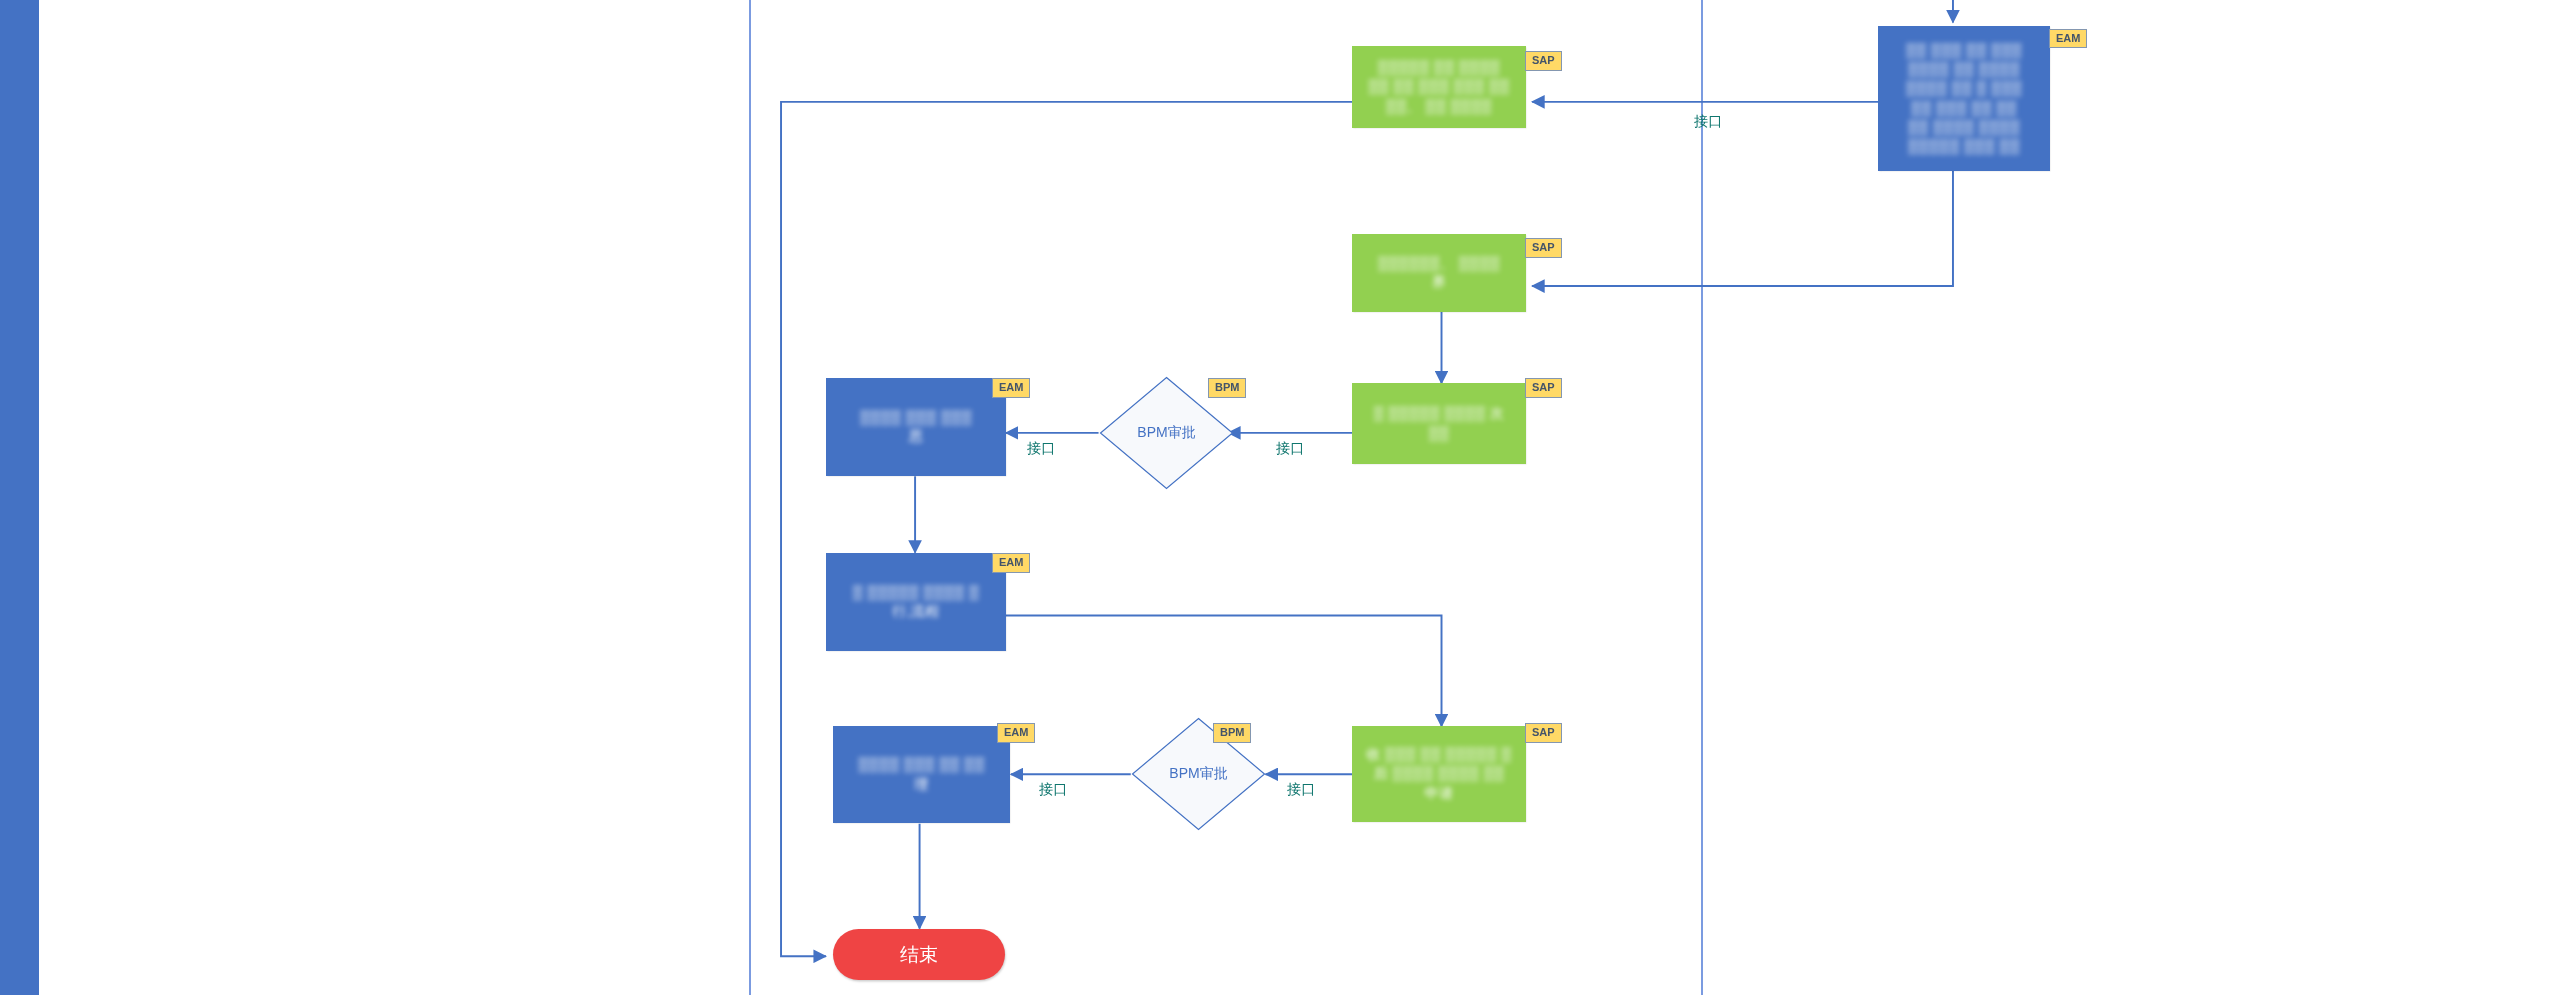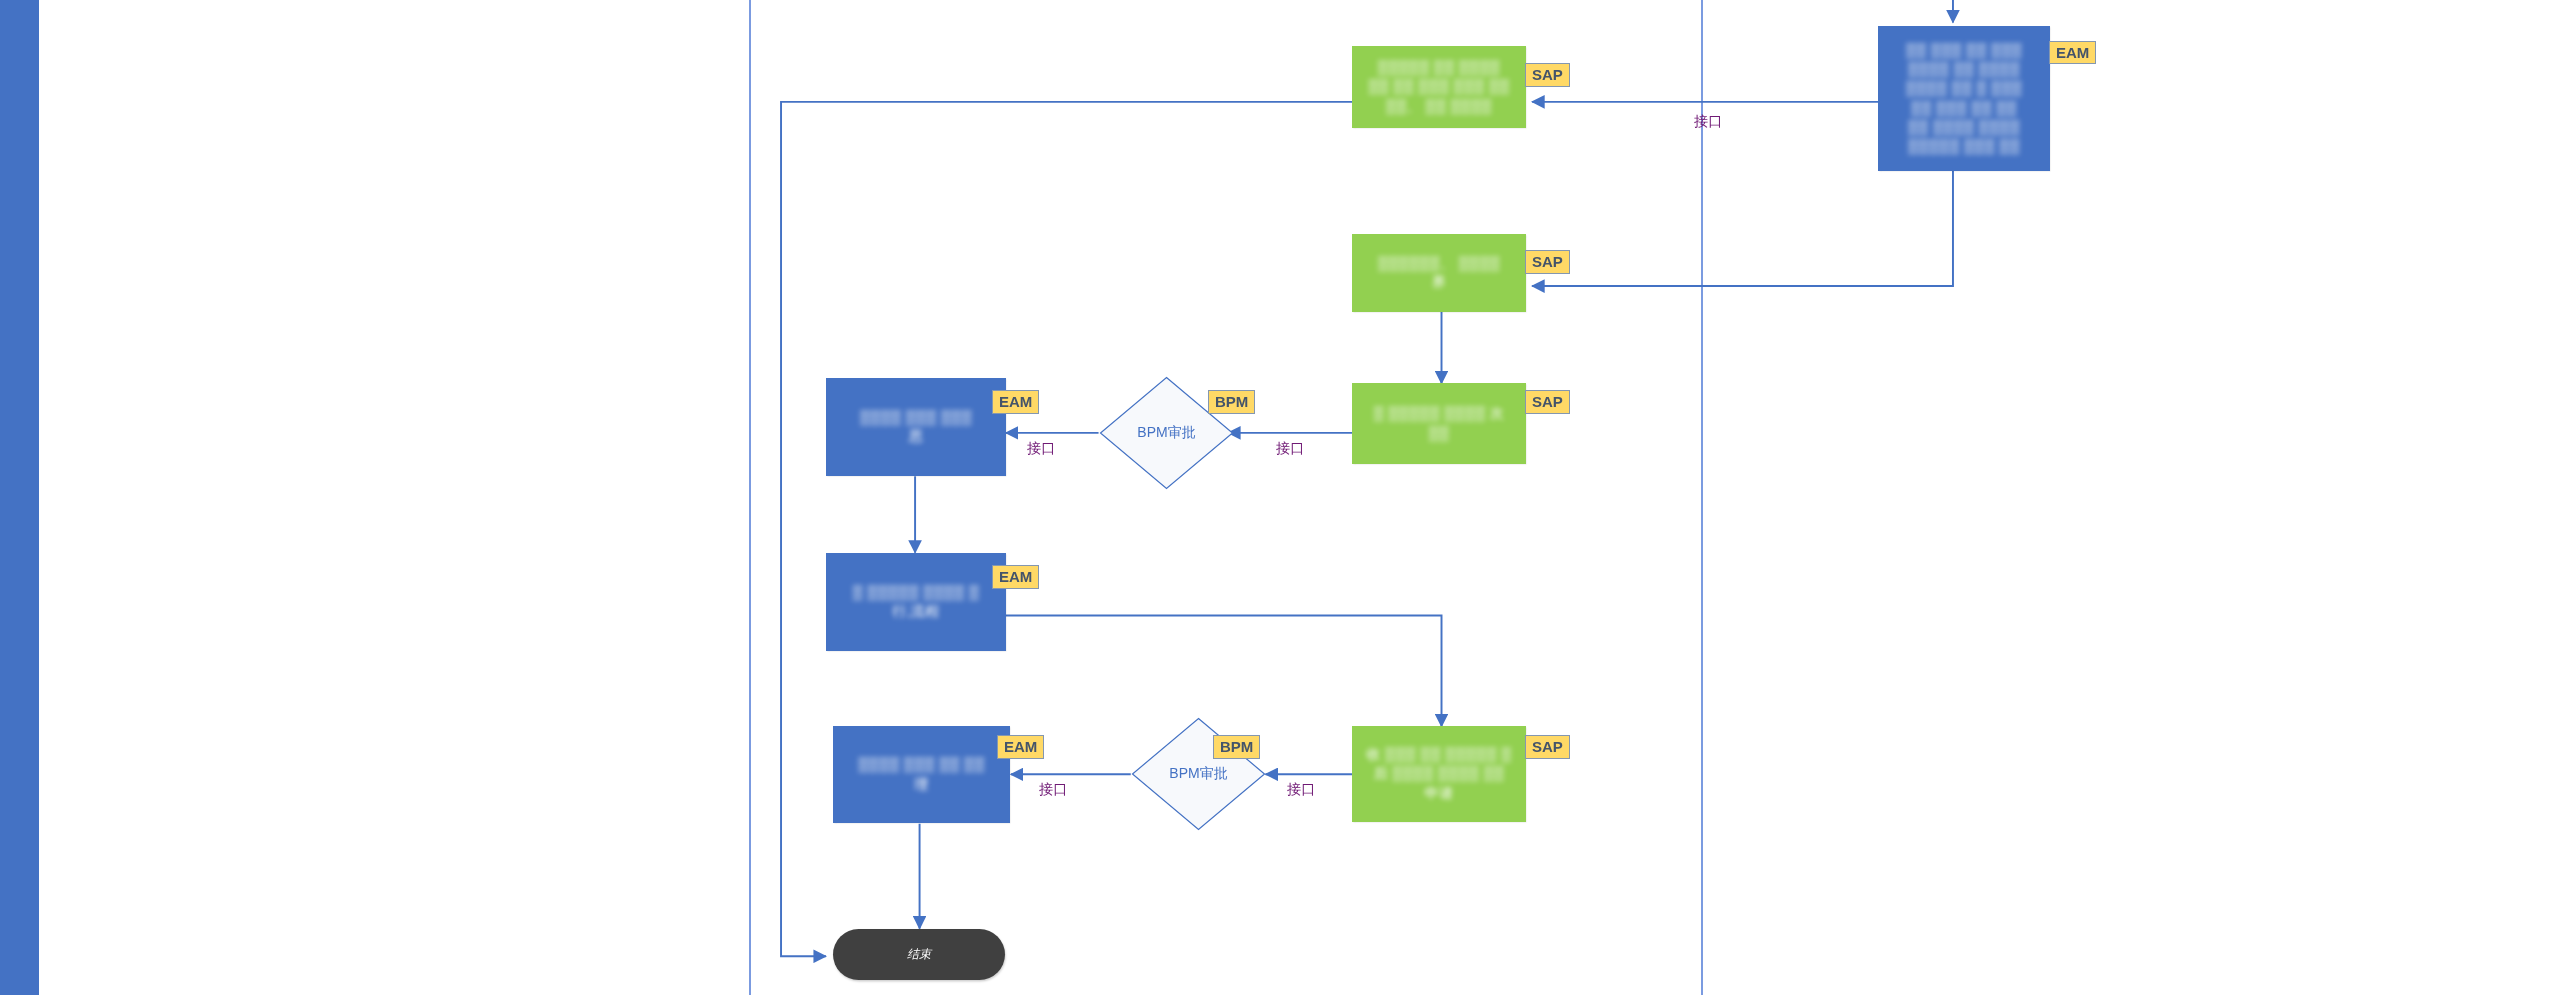--- a/index.html
+++ b/index.html
@@ -52,24 +52,23 @@
     display: block;
     filter: blur(2.5px);
     -webkit-filter: blur(2.5px);
     letter-spacing: 0.3px;
     user-select: none;
   }
   .node .cleartext { display: block; }
   
   .node.terminator {
     border-radius: 25.5px;
-    background: #404040;
-    font-size: 12px;
+    background: #ef4444;
+    font-size: 19px;
     box-shadow: 0.7px 1.5px 2.2px rgba(0,0,0,0.2);
-    font-style: italic;
   }
   
   .diamond-wrap {
     position: absolute;
     display: flex;
     align-items: center;
     justify-content: center;
   }
   .diamond-wrap .dshape {
     position: absolute;
@@ -82,32 +81,31 @@
     color: #4472C4;
     font-size: 14px;
     white-space: nowrap;
   }
   
   .systag {
     position: absolute;
     background: #FFD966;
     border: 0.7px solid #8497B0;
     color: #44546A;
-    font-size: 15px;
+    font-size: 11px;
     font-weight: 600;
     line-height: 1;
     padding: 3px 6px 3.7px 6px;
     white-space: nowrap;
     z-index: 6;
-    margin-top: 12px;
   }
   
   .edgelabel {
     position: absolute;
-    color: #701a75;
+    color: #0f766e;
     font-size: 14.2px;
     white-space: nowrap;
     z-index: 5;
   }
 </style>
 </head>
 <body>
 
 <div id="canvas">
 

